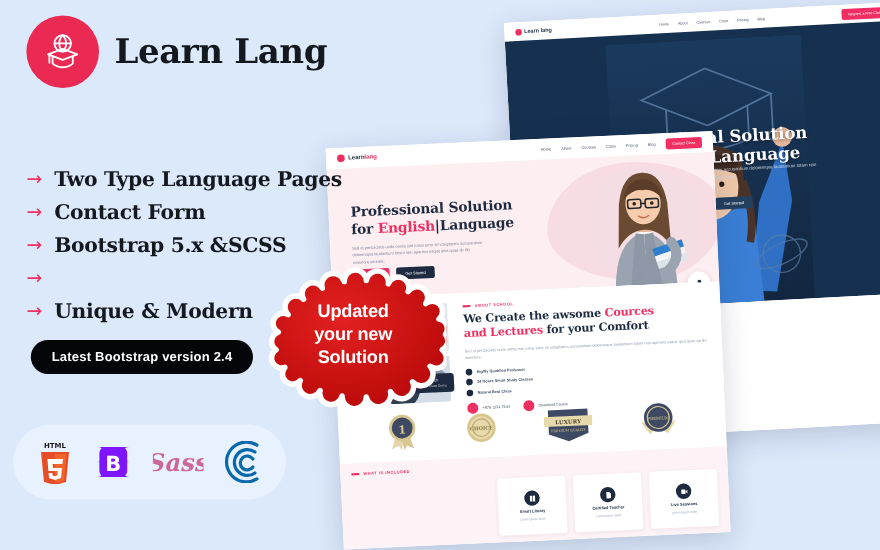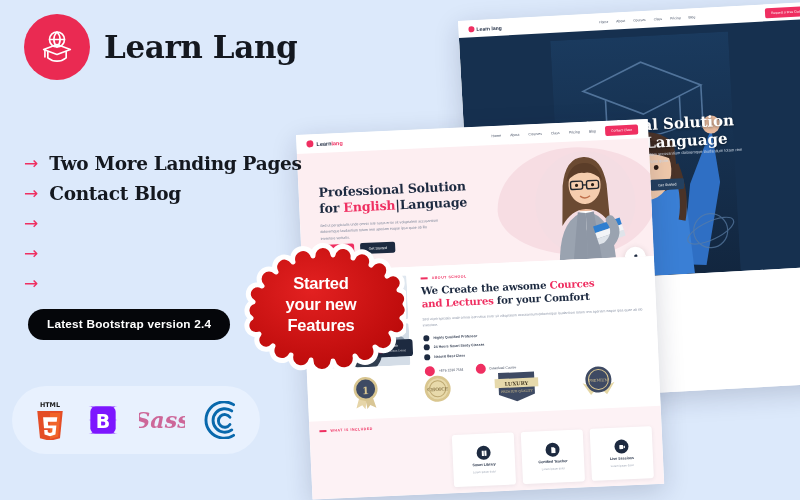--- a/index.html
+++ b/index.html
@@ -543,23 +543,23 @@
              A 9 9 0 0 0 -59 -18 A 9 9 0 0 0 -68 -2
              A 9 9 0 0 0 -70 14 A 9 9 0 0 0 -62 30
              A 9 9 0 0 0 -48 42 A 9 9 0 0 0 -30 51
              A 9 9 0 0 0 -10 56 A 9 9 0 0 0 12 57
              A 9 9 0 0 0 34 52 A 9 9 0 0 0 54 43
              A 9 9 0 0 0 70 29 A 9 9 0 0 0 81 14
              A 9 9 0 0 0 84 0 Z"></path>
       </g>
     </svg>
     <div class="burst-txt">
-      <div>Started</div>
+      <div>Updated</div>
       <div>your new</div>
-      <div>Features</div>
+      <div>Solution</div>
     </div>
   </div>
 
   <div class="left">
 
     <div class="brand">
       <div class="brand-mark">
         <svg width="40" height="40" viewBox="0 0 48 48">
           <g stroke="#fff" stroke-width="2" fill="none" stroke-linejoin="round" stroke-linecap="round">
             <circle cx="24" cy="15" r="9"></circle>
@@ -571,34 +571,36 @@
           </g>
         </svg>
       </div>
       <div class="brand-name">Learn Lang</div>
     </div>
 
 
     <div class="features">
       <div class="feat">
         <span class="arrow">→</span>
-        <span class="txt">Two More Landing Pages</span>
+        <span class="txt">Two Type Language Pages</span>
       </div>
       <div class="feat">
         <span class="arrow">→</span>
-        <span class="txt">Contact Blog</span>
+        <span class="txt">Contact Form</span>
       </div>
       <div class="feat">
         <span class="arrow">→</span>
+        <span class="txt">Bootstrap 5.x &amp;SCSS</span>
       </div>
       <div class="feat">
         <span class="arrow">→</span>
       </div>
       <div class="feat">
         <span class="arrow">→</span>
+        <span class="txt">Unique &amp; Modern</span>
       </div>
     </div>
 
     <div class="badge-pill">Latest Bootstrap version 2.4</div>
 
     <div class="techbar">
       <div class="tech">
         <svg width="36" height="40" viewBox="0 0 36 44">
           <text x="18" y="8" font-size="7" font-weight="bold" fill="#1a1a1a" text-anchor="middle" font-family="DejaVu Sans, sans-serif">HTML</text>
           <path d="M4 12 L7 42 L18 45 L29 42 L32 12 Z" fill="#e44d26"></path>

